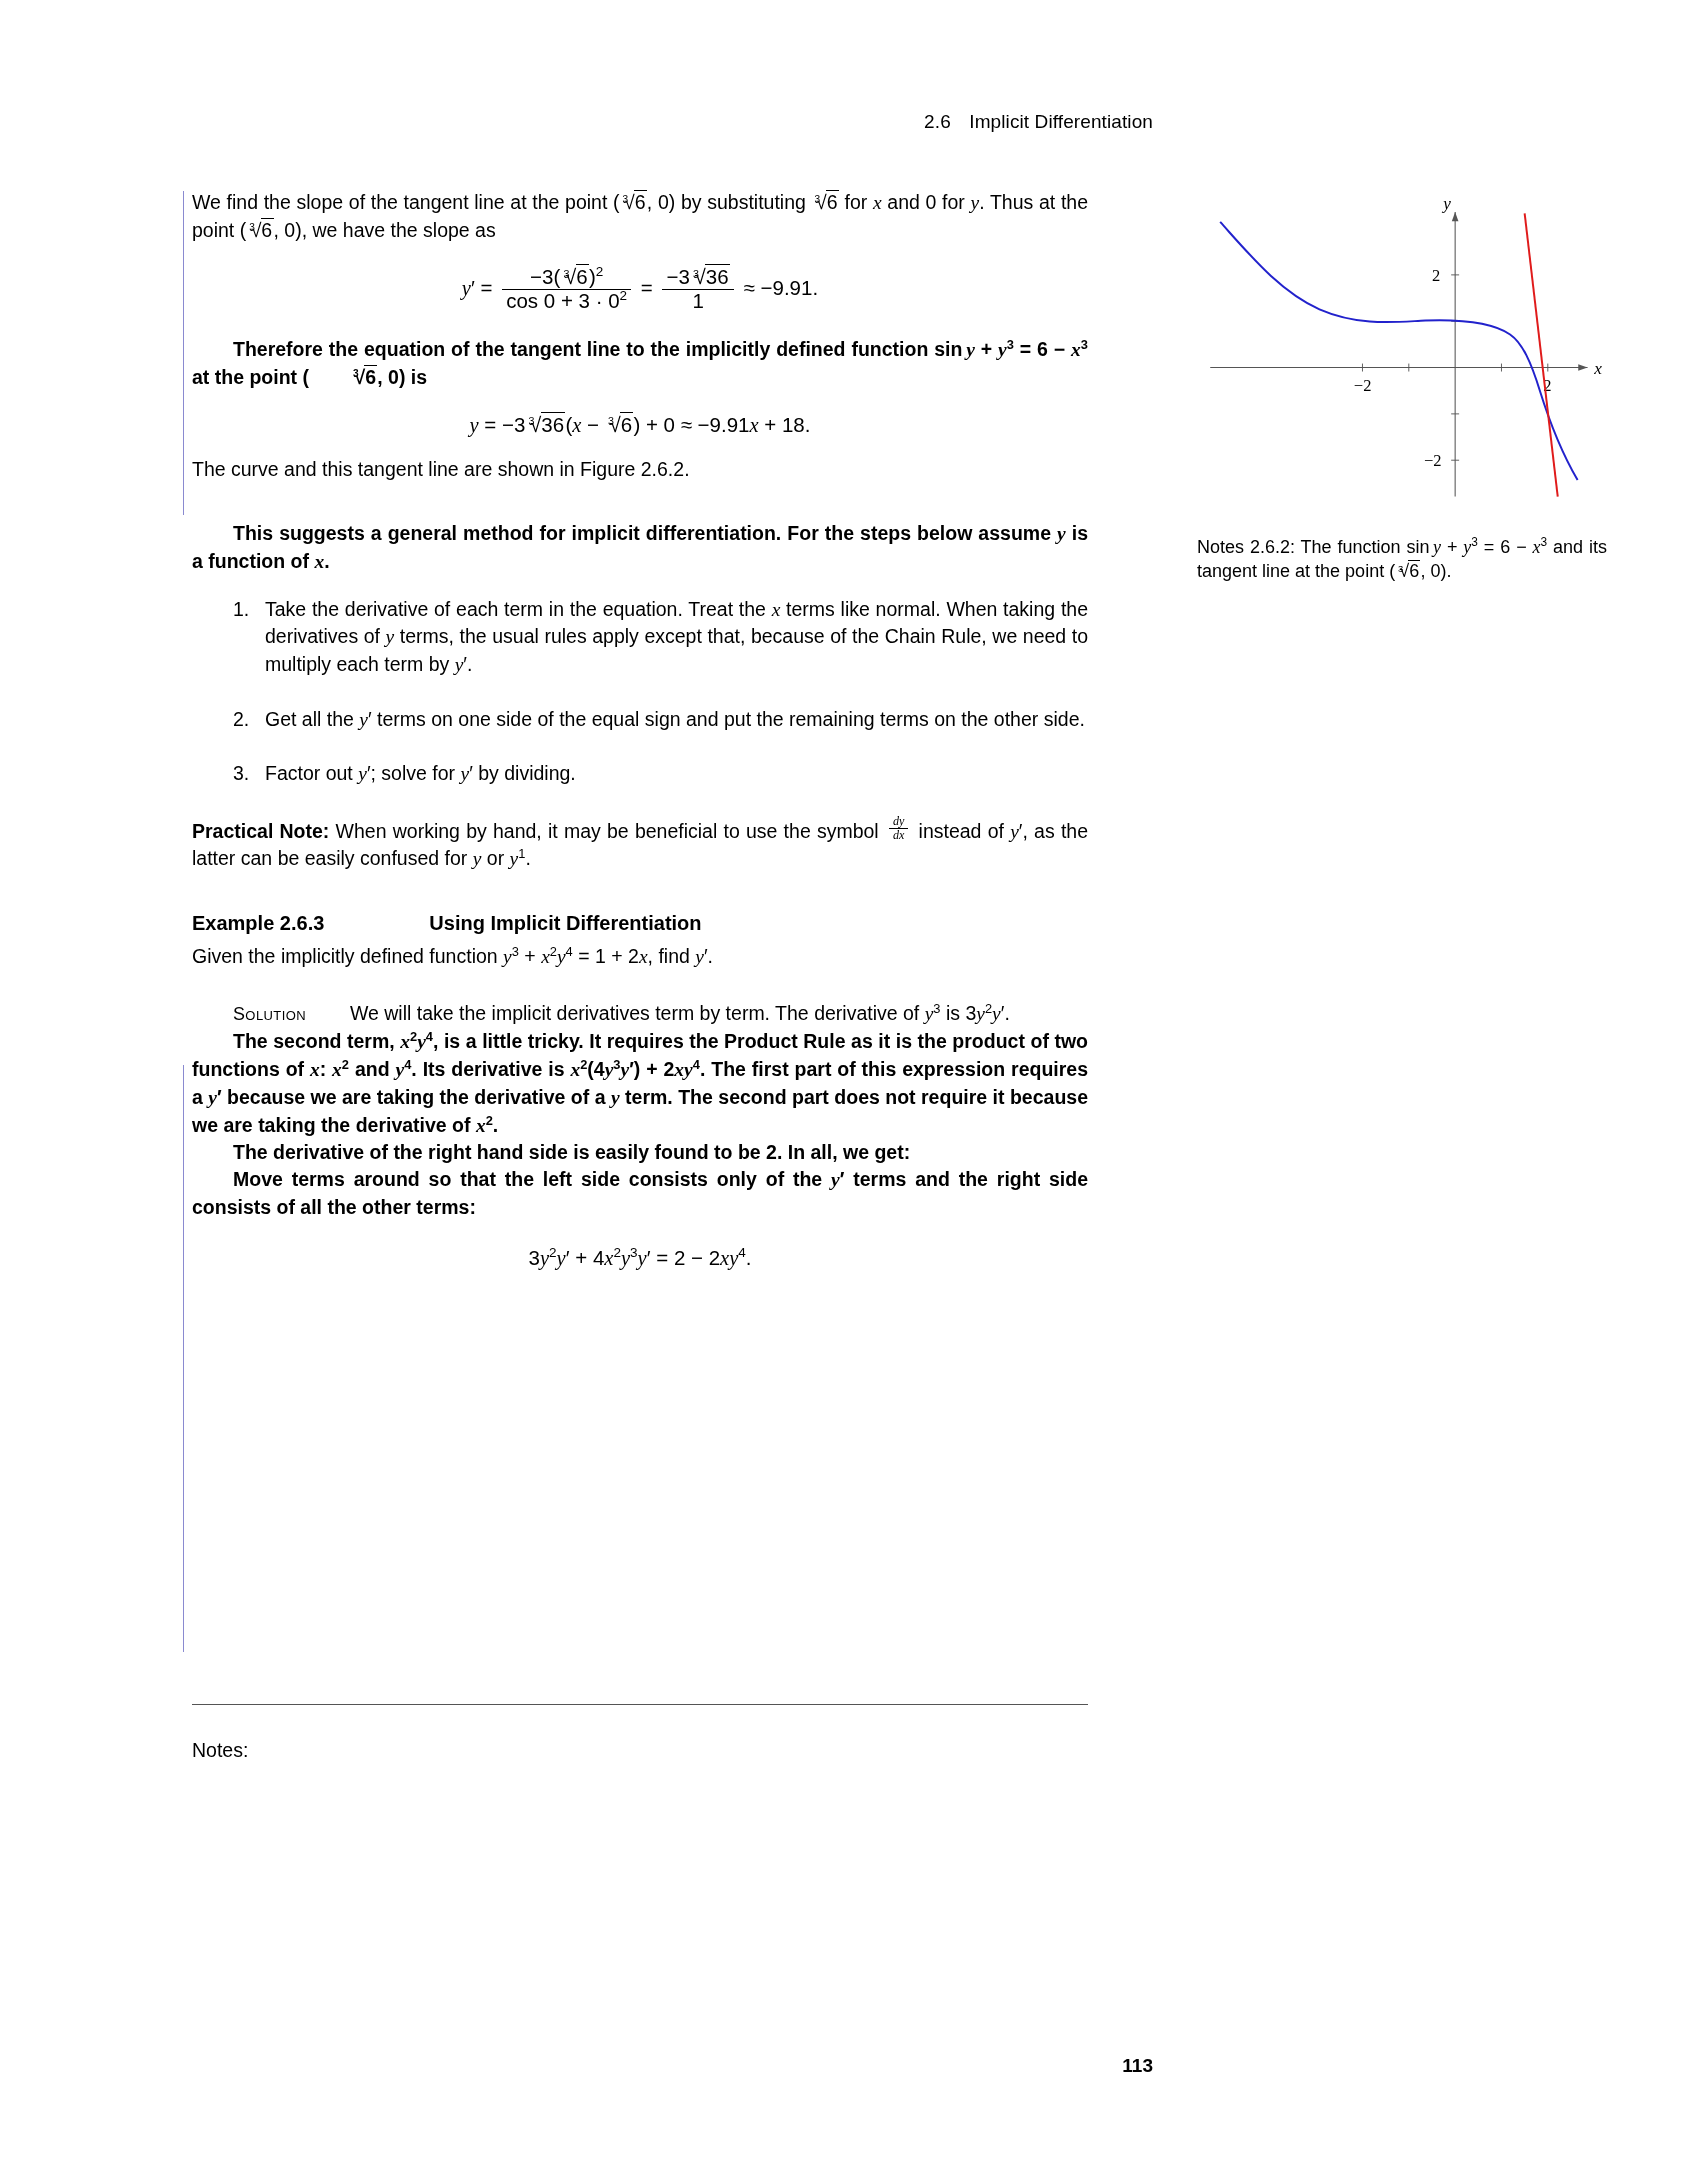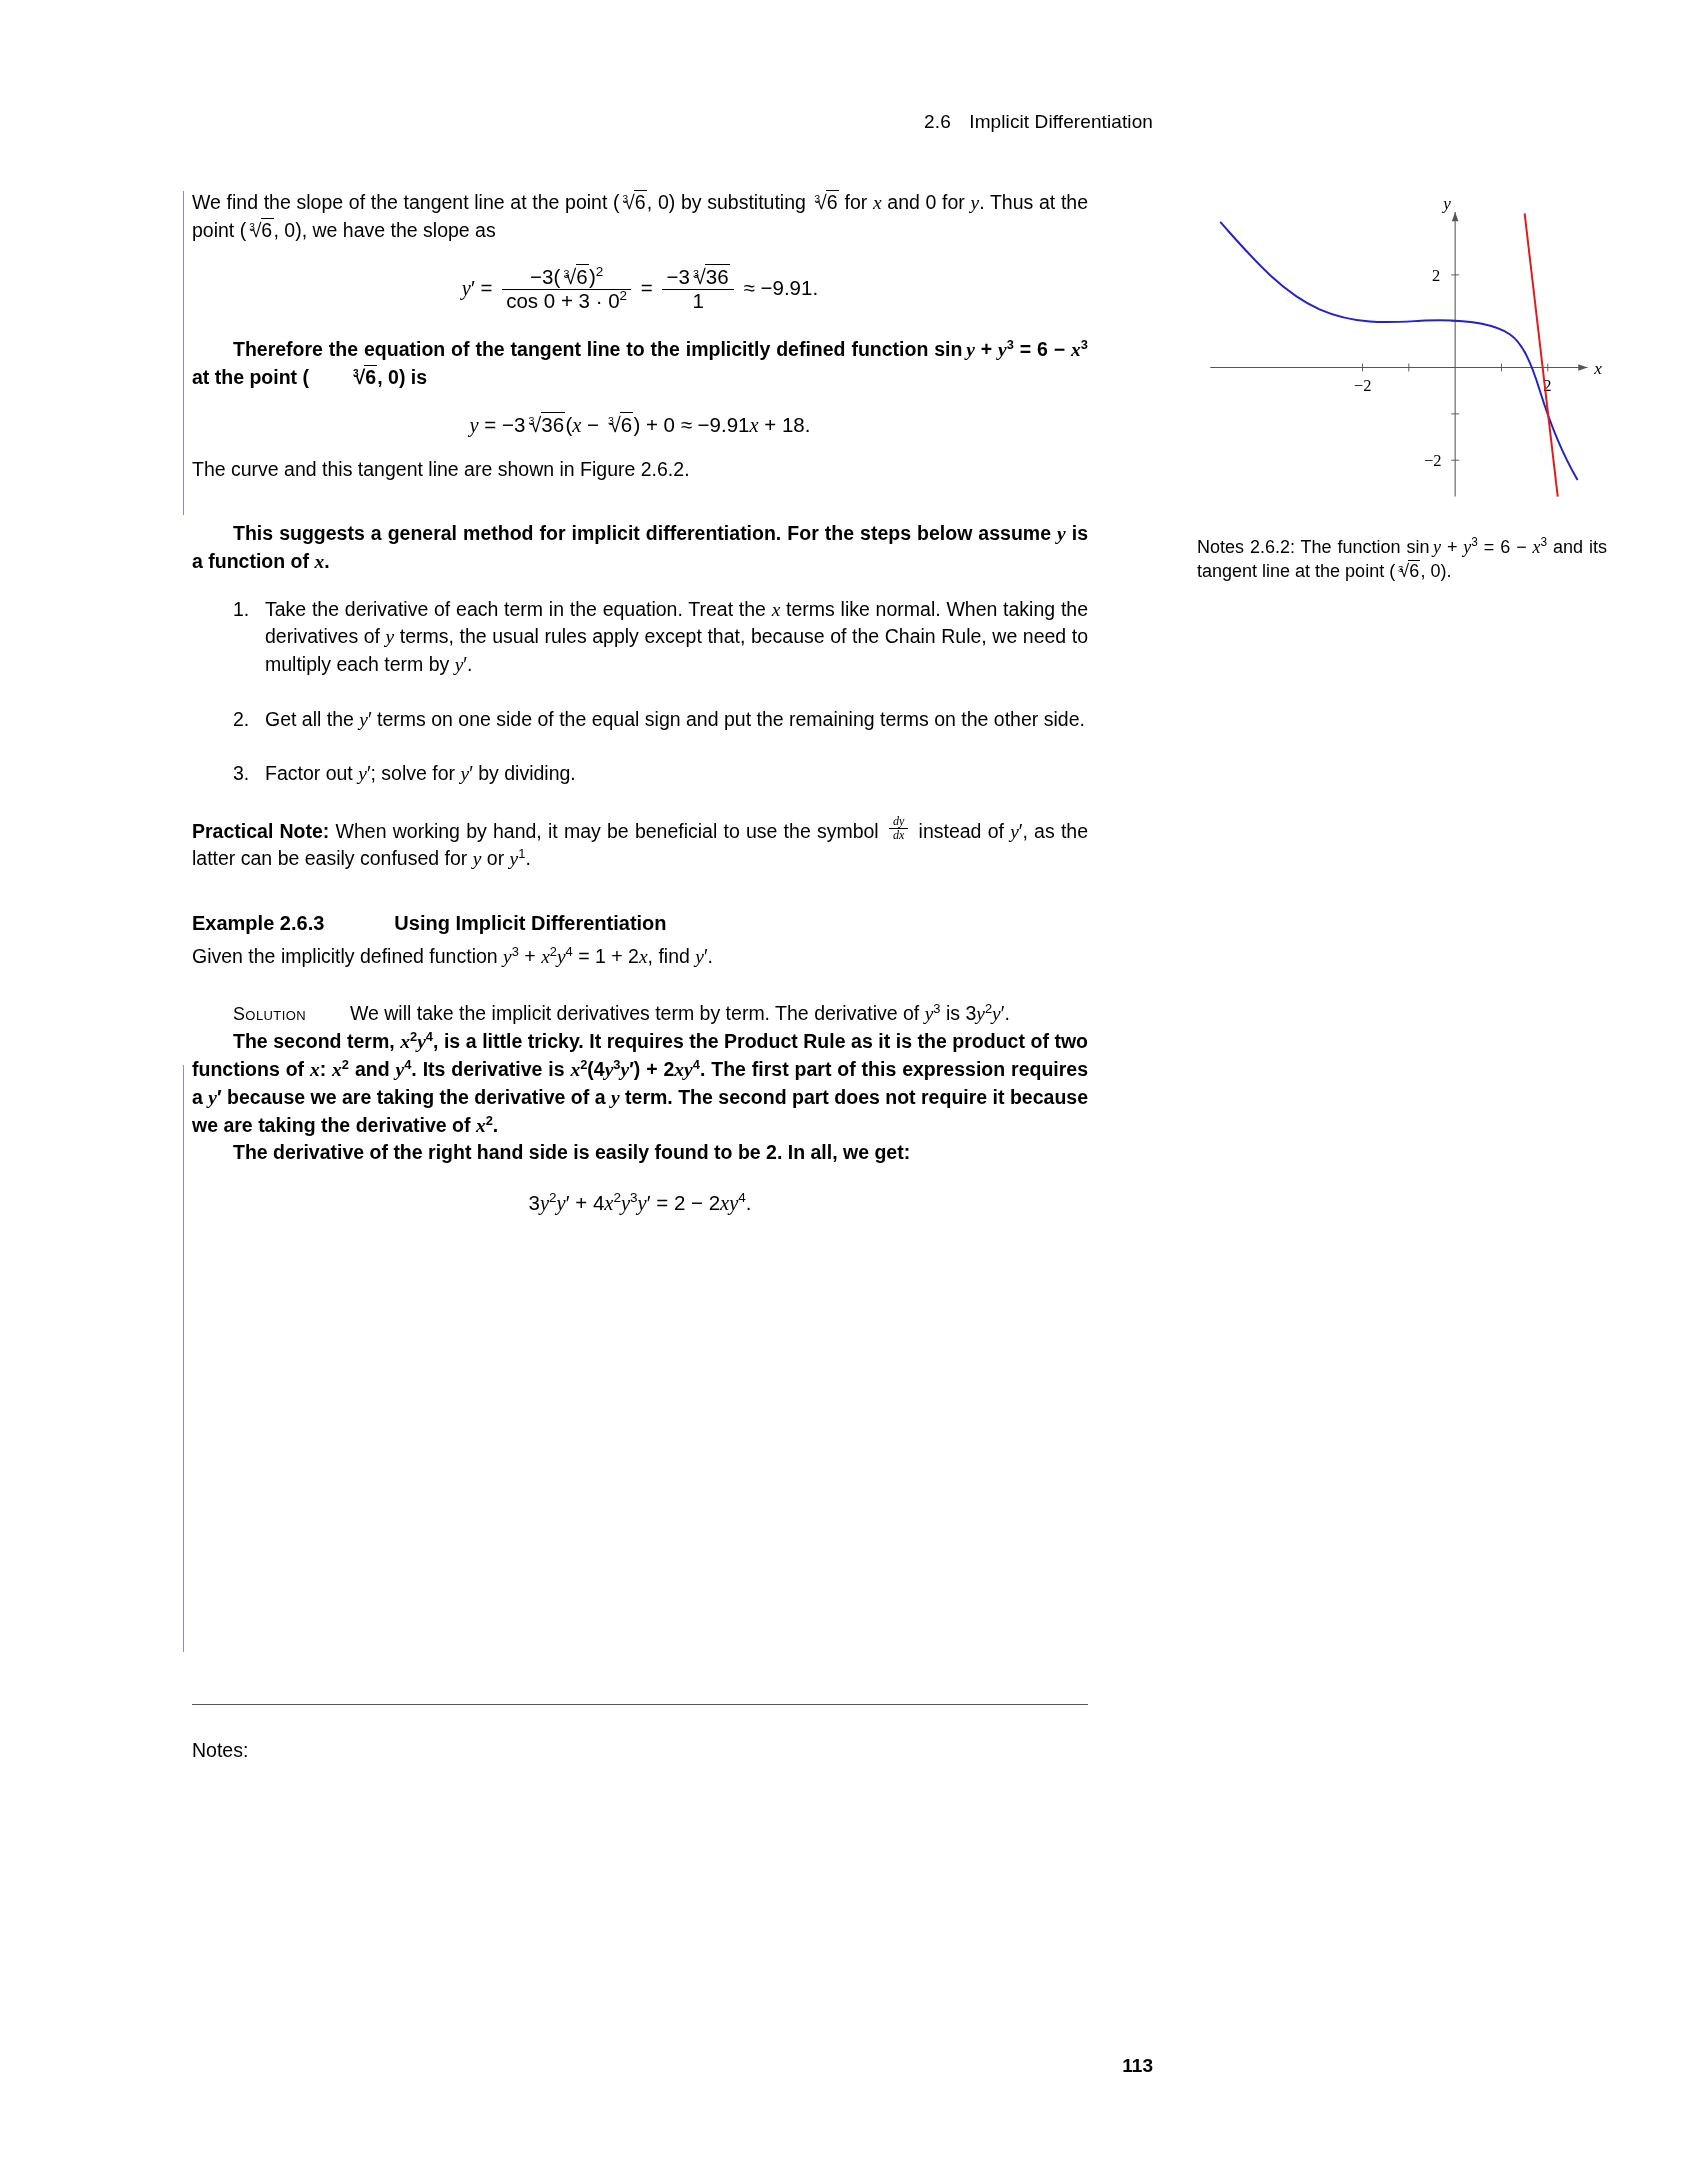--- a/index.html
+++ b/index.html
@@ -133,21 +133,21 @@
     font-variant: small-caps;
     font-size: 0.92em;
     letter-spacing: 0.4px;
   }
 
   .ex-head {
     font-weight: bold;
     font-size: 20px;
     margin-bottom: 5.3px;
   }
-  .ex-head .ex-title { margin-left: 70px; }
+  .ex-head .ex-title { margin-left: 105px; }
 
   
   .col-fig {
     position: absolute;
     left: 1197px;
     top: 192px;
     width: 423px;
   }
   .fig-box {
     position: relative;
@@ -292,20 +292,24 @@
       first part of this expression requires a <i>y</i>′ because we are taking the derivative of a
       <i>y</i> term. The second part does not require it because we are taking the derivative
       of <i>x</i><sup>2</sup>.
     </p>
 
     <p class="para indent">
       The derivative of the right hand side is easily found to be 2. In all, we get:
     </p>
 
 
+    <p class="para indent">
+      Move terms around so that the left side consists only of the <i>y</i>′ terms and the
+      right side consists of all the other terms:
+    </p>
 
     <div class="display">
       3<i>y</i><sup>2</sup><i>y</i>′ + 4<i>x</i><sup>2</sup><i>y</i><sup>3</sup><i>y</i>′ = 2 − 2<i>xy</i><sup>4</sup>.
     </div>
 
   </div>
 
   <div class="col-fig">
     <div class="fig-box">
       <svg width="417" height="318" viewBox="0 0 630 480">

